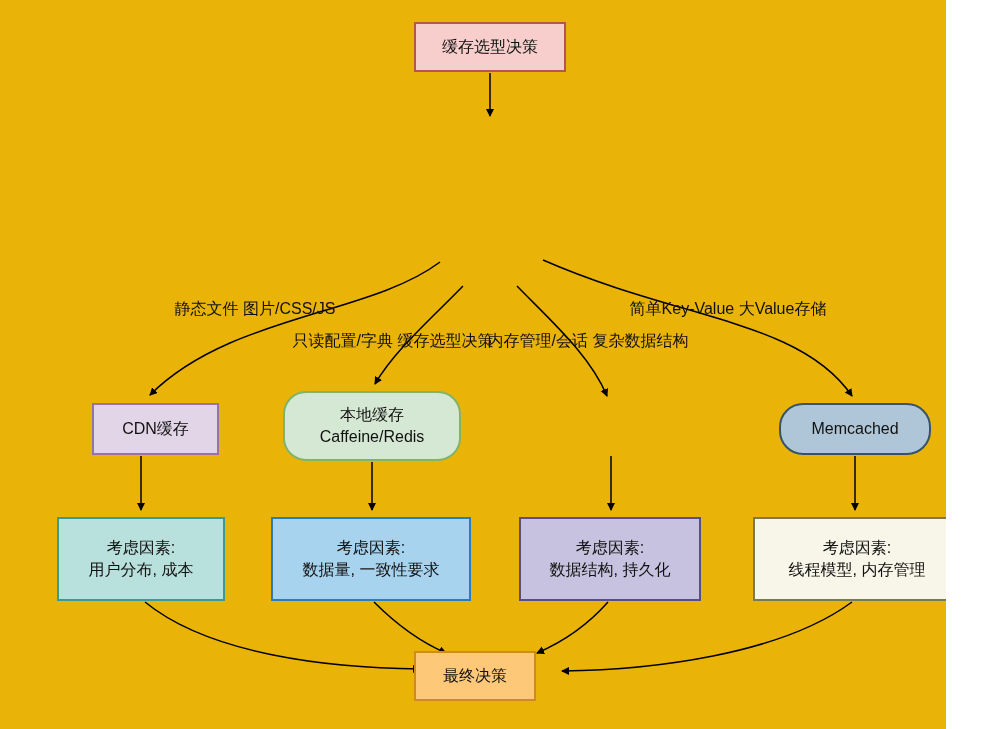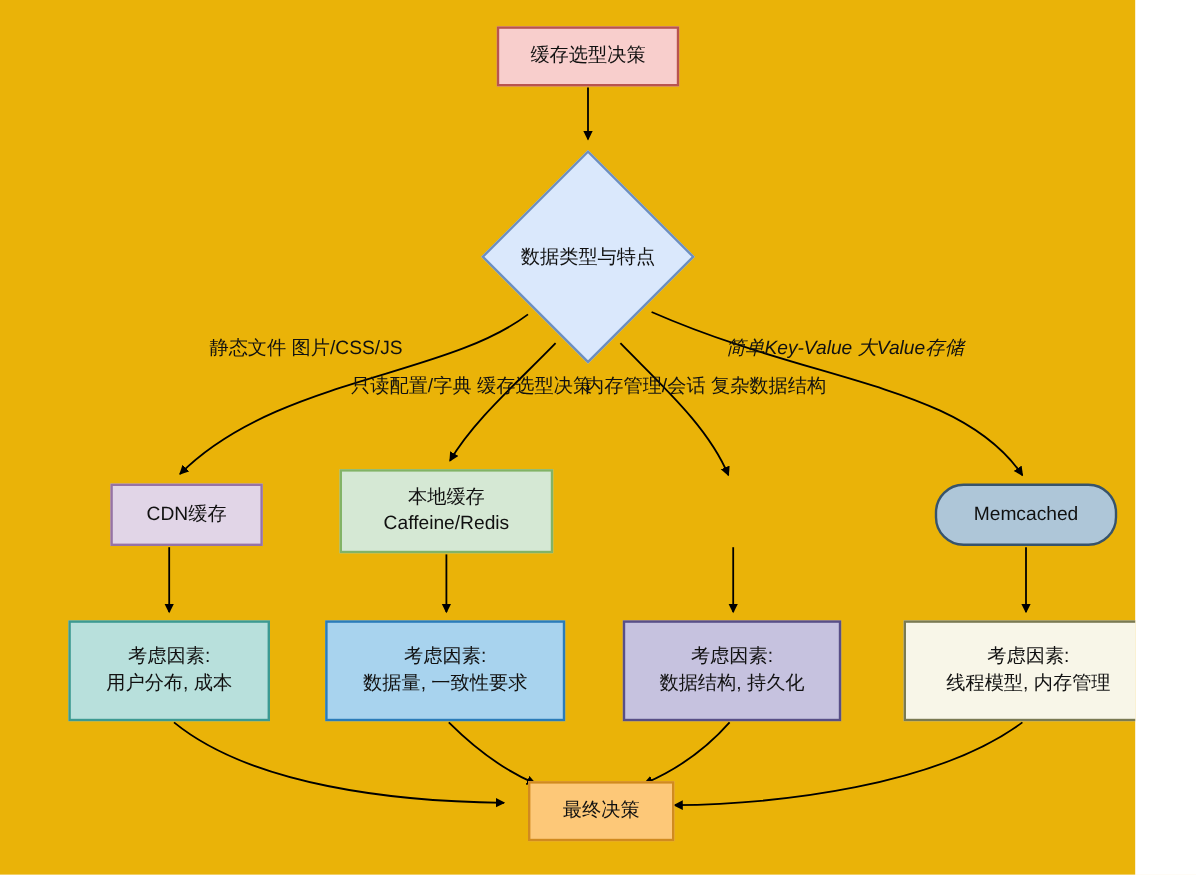--- a/index.html
+++ b/index.html
@@ -41,28 +41,28 @@
   .n-redis       { background:#ffe6cc; border-color:#d79b00; }
   .n-memcached   { background:#aec6d8; border-color:#37536b; }
   .n-consider-cdn       { background:#b8e0dc; border-color:#3d9a92; }
   .n-consider-local     { background:#a8d3ee; border-color:#2b7cb9; }
   .n-consider-redis     { background:#c6c2df; border-color:#584f87; }
   .n-consider-memcached { background:#f8f6e8; border-color:#7a7a52; }
   .n-final       { background:#fdc878; border-color:#d18a1f; }
 
   .pos-start     { left:414px; top:22px;  width:152px; height:50px; }
   .pos-cdn       { left:92px;  top:403px; width:127px; height:52px;text-align:right; }
-  .pos-local     { left:283px; top:391px; width:178px; height:70px; }
+  .pos-local     { left:283px; top:391px; width:178px; height:70px;border-radius:23px; }
   .pos-redis     { left:558px; top:403px; width:107px; height:52px; }
   .pos-memcached { left:779px; top:403px; width:152px; height:52px;border-radius:24px; }
   .pos-c1        { left:57px;  top:517px; width:168px; height:84px; }
   .pos-c2        { left:271px; top:517px; width:200px; height:84px; }
   .pos-c3        { left:519px; top:517px; width:182px; height:84px; }
   .pos-c4        { left:753px; top:517px; width:208px; height:84px; }
-  .pos-final     { left:440px; top:651px; width:122px; height:50px;text-align:center; }
+  .pos-final     { left:414px; top:651px; width:122px; height:50px;text-align:center; }
 
   .diamond-wrap {
     position: absolute;
     left: 400px; top: 124px;
     width: 180px; height: 180px;
   }
   .diamond-shape {
     position: absolute;
     left: 50%; top: 50%;
     width: 126px; height: 126px;
@@ -82,25 +82,26 @@
     color: #111;
   }
   .edge-label {
     position: absolute;
     transform: translateX(-50%);
     text-align: center;
     font-size: 16px;
     line-height: 21px;
     color: #111;
     white-space: nowrap;
+    margin-top: 18px;
   }
   .el-1 { left:255px; top:280px; }
   .el-2 { left:393px; top:312px; }
   .el-3 { left:588px; top:312px; }
-  .el-4 { left:704px; top:280px;font-style:italic; }
+  .el-4 { left:728px; top:280px; }
 </style>
 </head>
 <body>
 
 <div class="canvas">
 
   <svg class="edges" viewBox="0 0 997 729" xmlns="http://www.w3.org/2000/svg">
     <defs>
       <marker id="arrow" markerWidth="9" markerHeight="9" refX="7" refY="4" orient="auto" markerUnits="userSpaceOnUse">
         <path d="M0,0 L8,4 L0,8 Z" fill="#000"></path>
@@ -120,24 +121,20 @@
       <path d="M 374 602 C 400 628, 425 644, 446 653" marker-end="url(#arrow)"></path>
       <path d="M 608 602 C 585 628, 558 644, 537 653" marker-end="url(#arrow)"></path>
       <path d="M 852 602 C 780 655, 650 670, 562 671" marker-end="url(#arrow)"></path>
     </g>
   </svg>
 
   <div class="node n-start pos-start">
     <span>缓存选型决策</span>
   </div>
 
-  <div class="diamond-wrap">
-    <div class="diamond-shape"></div>
-    <div class="diamond-label">数据类型与特点</div>
-  </div>
 
   <div class="edge-label el-1">
     <span>静态文件</span>
     <span>图片/CSS/JS</span>
   </div>
   <div class="edge-label el-2">
     <span>只读配置/字典</span>
     <span>缓存选型决策</span>
   </div>
   <div class="edge-label el-3">

